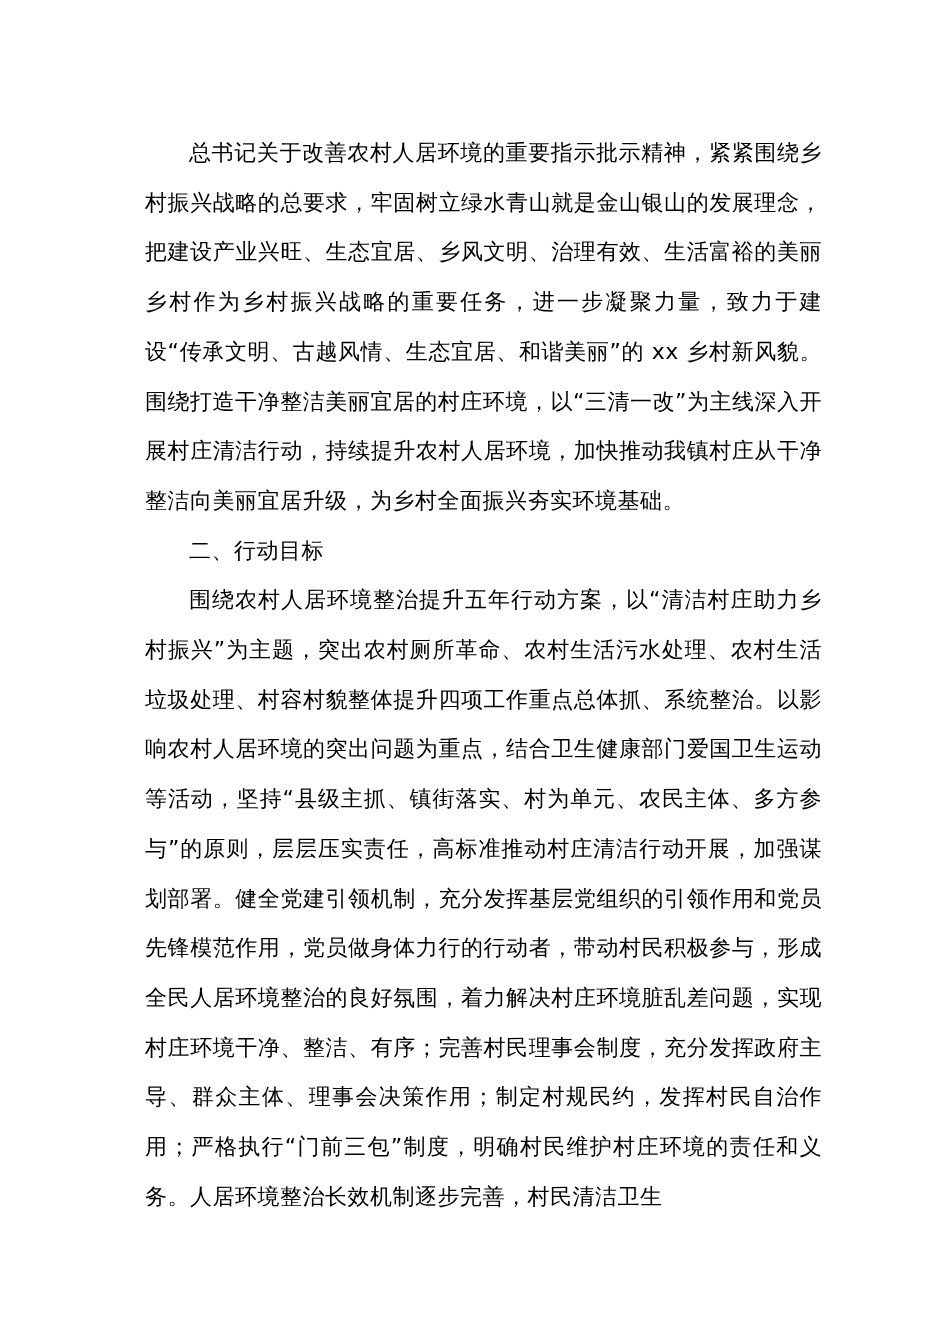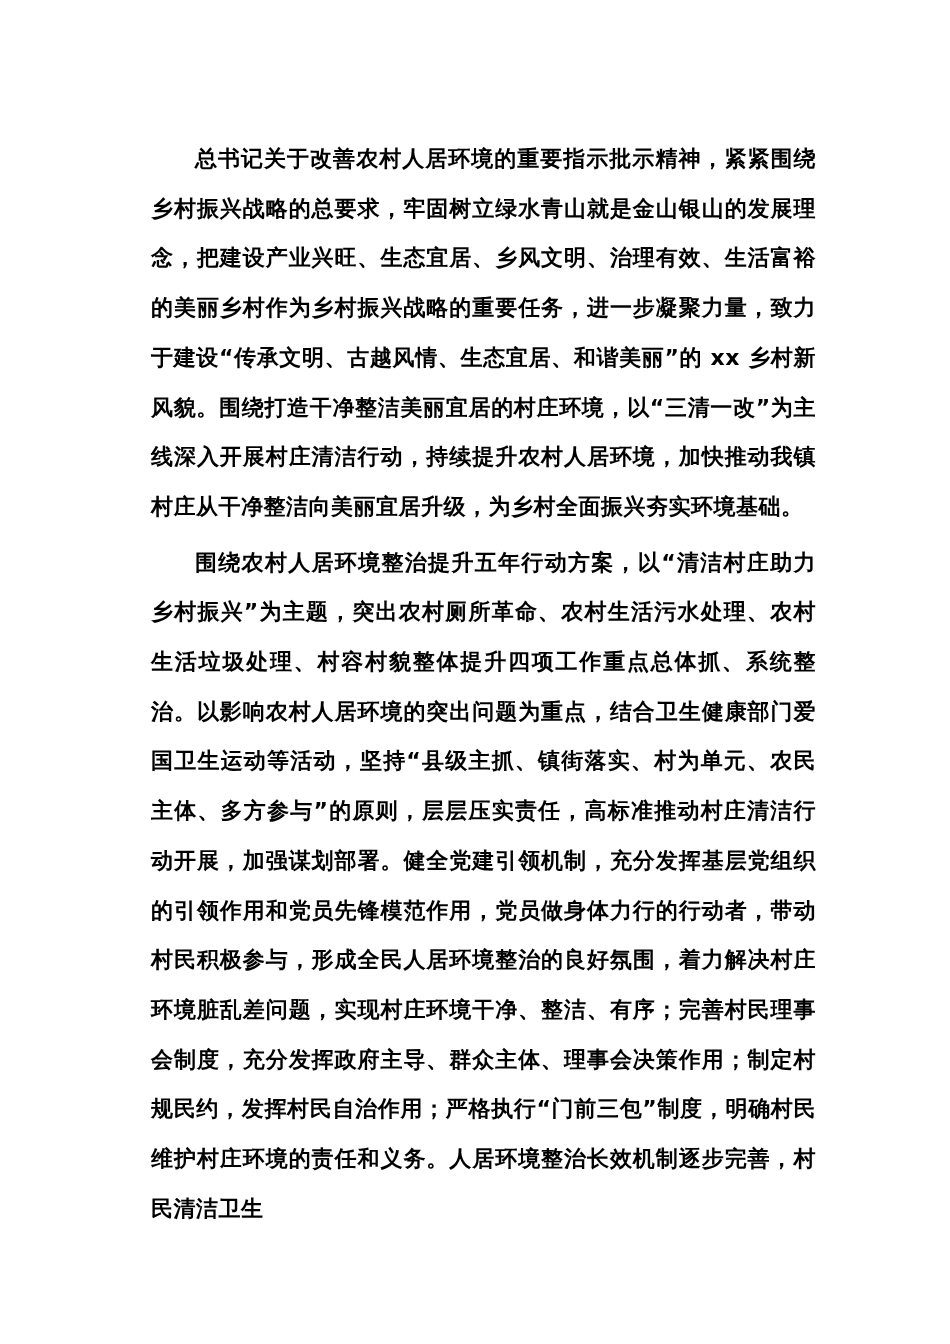--- a/index.html
+++ b/index.html
@@ -12,35 +12,36 @@
     width: 950px;
     height: 1344px;
     box-sizing: border-box;
     background: #ffffff;
     padding: 128px 128px 0 145px;
     overflow: hidden;
     font-family: "DejaVu Sans", sans-serif;
     color: #000000;
   }
   .para, .heading {
-    margin: 6px;
+    margin: 0;
     padding: 0;
     font-size: 22px;
-    font-weight: bold;
+    font-weight: normal;
     line-height: 49.7px;
     letter-spacing: 0.5px;
     text-align: justify;
     text-justify: inter-character;
     text-indent: 2em;
     word-break: break-all;
     color: #000000;
   }
   .heading {
     text-align: left;
   }
 </style>
 </head>
 <body>
 
 <div class="page">
   <p class="para">总书记关于改善农村人居环境的重要指示批示精神，紧紧围绕乡村振兴战略的总要求，牢固树立绿水青山就是金山银山的发展理念，把建设产业兴旺、生态宜居、乡风文明、治理有效、生活富裕的美丽乡村作为乡村振兴战略的重要任务，进一步凝聚力量，致力于建设“传承文明、古越风情、生态宜居、和谐美丽”的 xx 乡村新风貌。围绕打造干净整洁美丽宜居的村庄环境，以“三清一改”为主线深入开展村庄清洁行动，持续提升农村人居环境，加快推动我镇村庄从干净整洁向美丽宜居升级，为乡村全面振兴夯实环境基础。</p>
+  <p class="para heading">二、行动目标</p>
   <p class="para">围绕农村人居环境整治提升五年行动方案，以“清洁村庄助力乡村振兴”为主题，突出农村厕所革命、农村生活污水处理、农村生活垃圾处理、村容村貌整体提升四项工作重点总体抓、系统整治。以影响农村人居环境的突出问题为重点，结合卫生健康部门爱国卫生运动等活动，坚持“县级主抓、镇街落实、村为单元、农民主体、多方参与”的原则，层层压实责任，高标准推动村庄清洁行动开展，加强谋划部署。健全党建引领机制，充分发挥基层党组织的引领作用和党员先锋模范作用，党员做身体力行的行动者，带动村民积极参与，形成全民人居环境整治的良好氛围，着力解决村庄环境脏乱差问题，实现村庄环境干净、整洁、有序；完善村民理事会制度，充分发挥政府主导、群众主体、理事会决策作用；制定村规民约，发挥村民自治作用；严格执行“门前三包”制度，明确村民维护村庄环境的责任和义务。人居环境整治长效机制逐步完善，村民清洁卫生</p>
 </div>
 
 </body></html>

